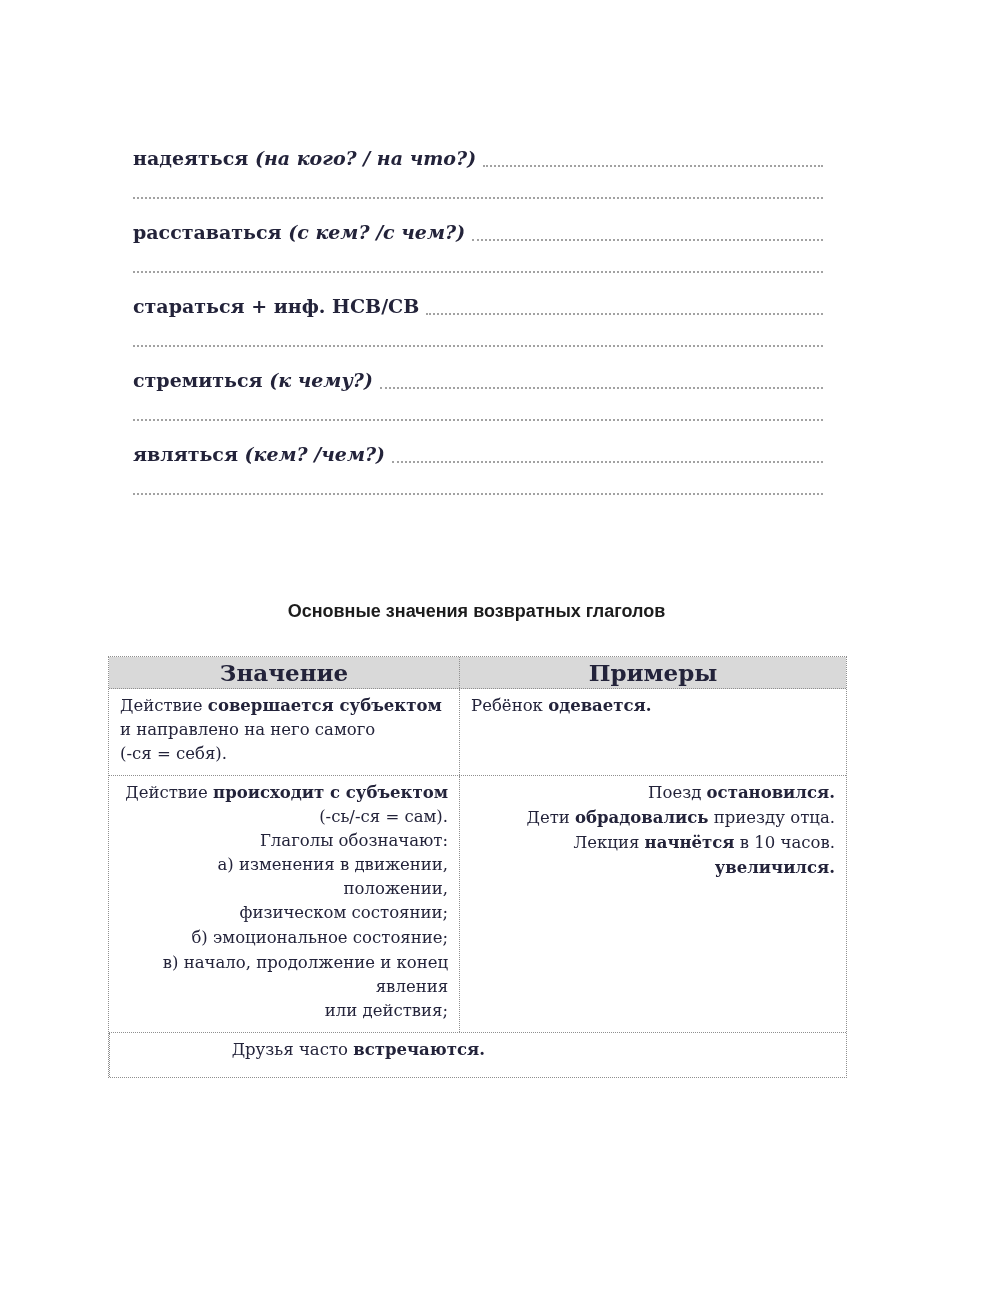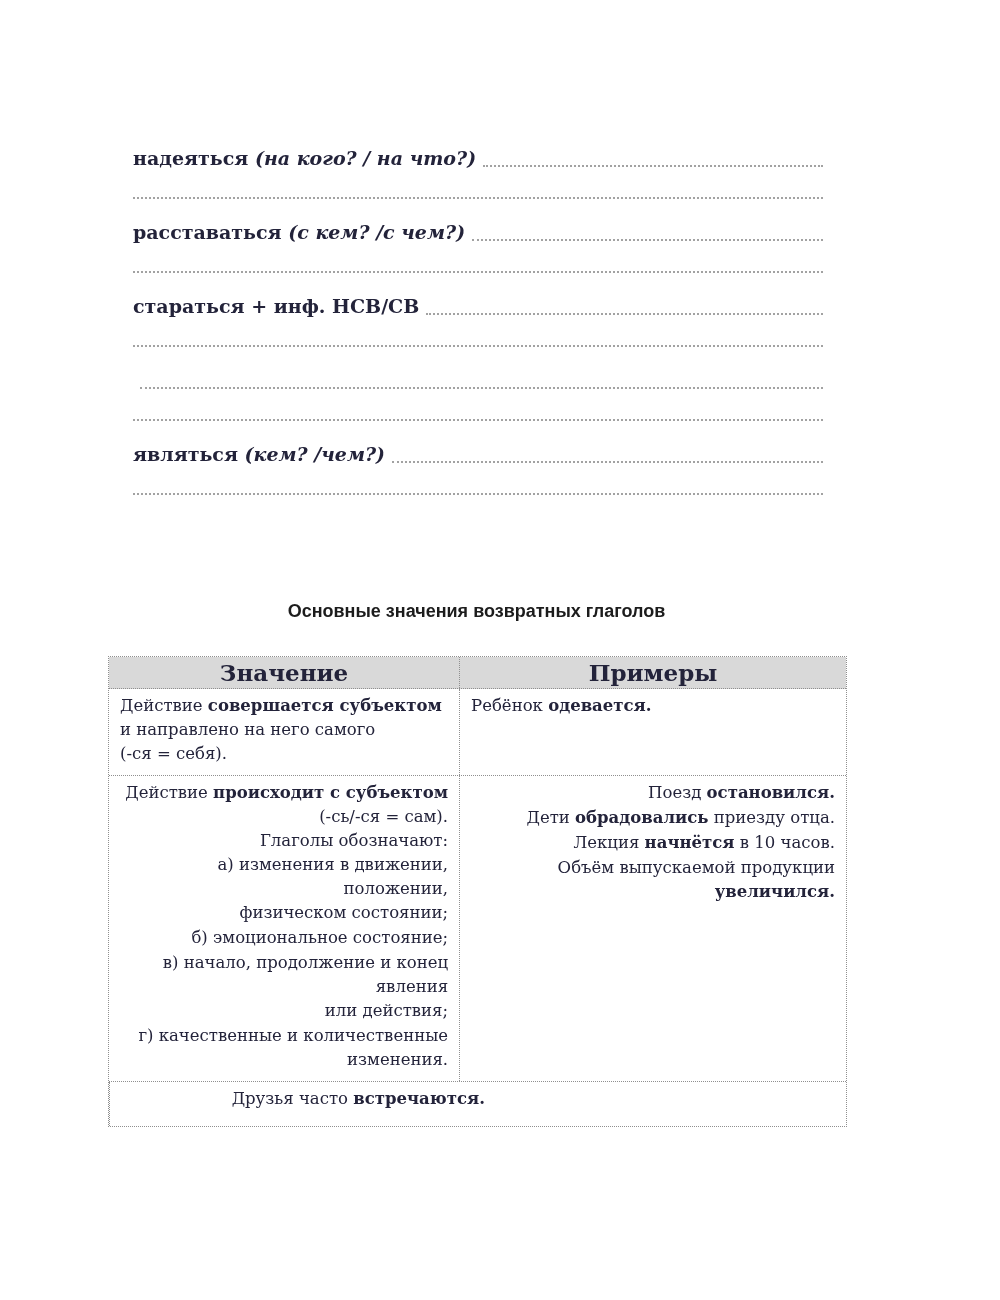--- a/index.html
+++ b/index.html
@@ -90,20 +90,21 @@
     </div>
     <div class="ex-fullline"></div>
 
     <div class="ex-line">
       <span class="ex-label"><span>стараться + инф. НСВ/СВ</span><span class="ex-q"></span></span>
       <span class="ex-dots"></span>
     </div>
     <div class="ex-fullline"></div>
 
     <div class="ex-line">
+      <span class="ex-label"><span>стремиться </span><span class="ex-q">(к чему?)</span></span>
       <span class="ex-dots"></span>
     </div>
     <div class="ex-fullline"></div>
 
     <div class="ex-line">
       <span class="ex-label"><span>являться </span><span class="ex-q">(кем? /чем?)</span></span>
       <span class="ex-dots"></span>
     </div>
     <div class="ex-fullline"></div>
 
@@ -132,29 +133,26 @@
     <div class="trow">
       <div class="cell cell-left">
         <p><span>Действие </span><b>происходит с субъектом</b><span>
 (-сь/-ся = сам).
 Глаголы обозначают:
 а) изменения в движении, положении,
 физическом состоянии;</span></p>
         <p class="mt20"><span>б) эмоциональное состояние;</span></p>
         <p class="mt20"><span>в) начало, продолжение и конец явления
 или действия;</span></p>
-        <p class="mt20"><span>г) качественные и количественные
-изменения.</span></p>
       </div>
       <div class="cell cell-right">
         <p class="mt72"><span>Поезд </span><b>остановился.</b></p>
         <p class="mt44"><span>Дети </span><b>обрадовались</b><span> приезду отца.</span></p>
         <p class="mt20"><span>Лекция </span><b>начнётся</b><span> в 10 часов.</span></p>
-        <p class="mt44"><span>Объём выпускаемой продукции
-</span><b>увеличился.</b></p>
+        <p class="mt44"><b>увеличился.</b></p>
       </div>
     </div>
 
     <div class="trow row3">
       <div class="cell cell-right">
         <p><span>Друзья часто </span><b>встречаются.</b></p>
       </div>
     </div>
 
   </div>

